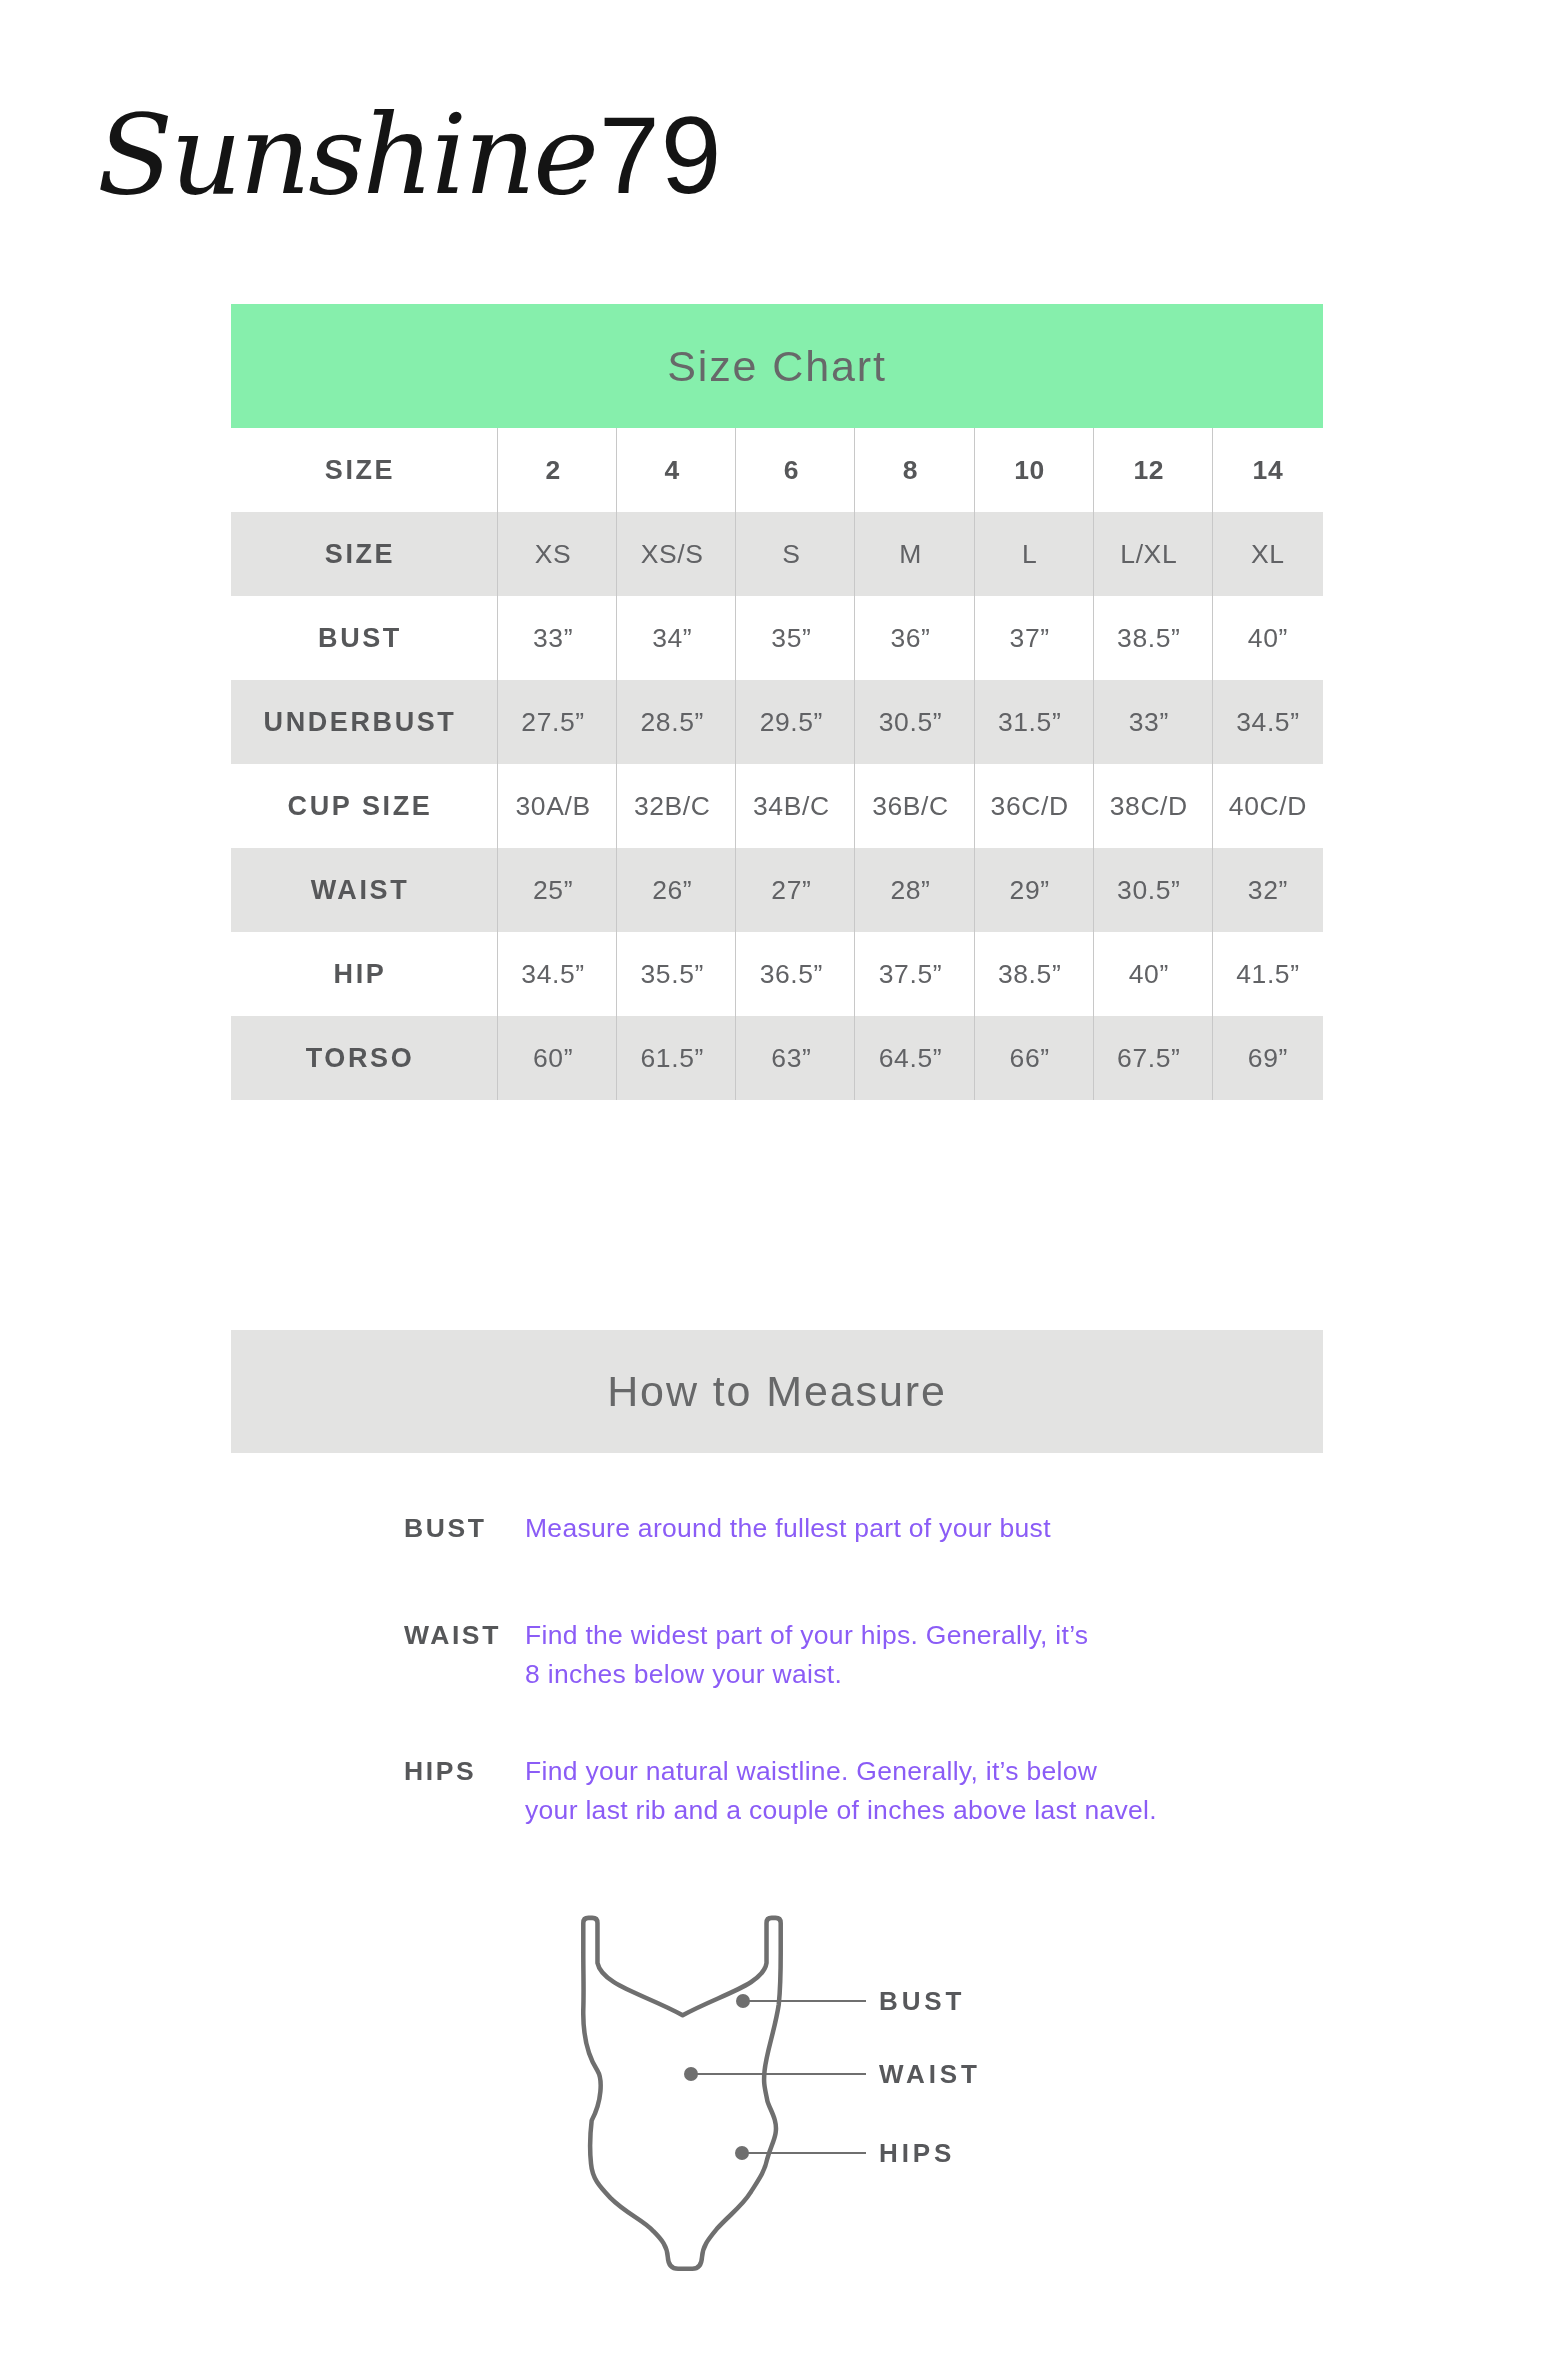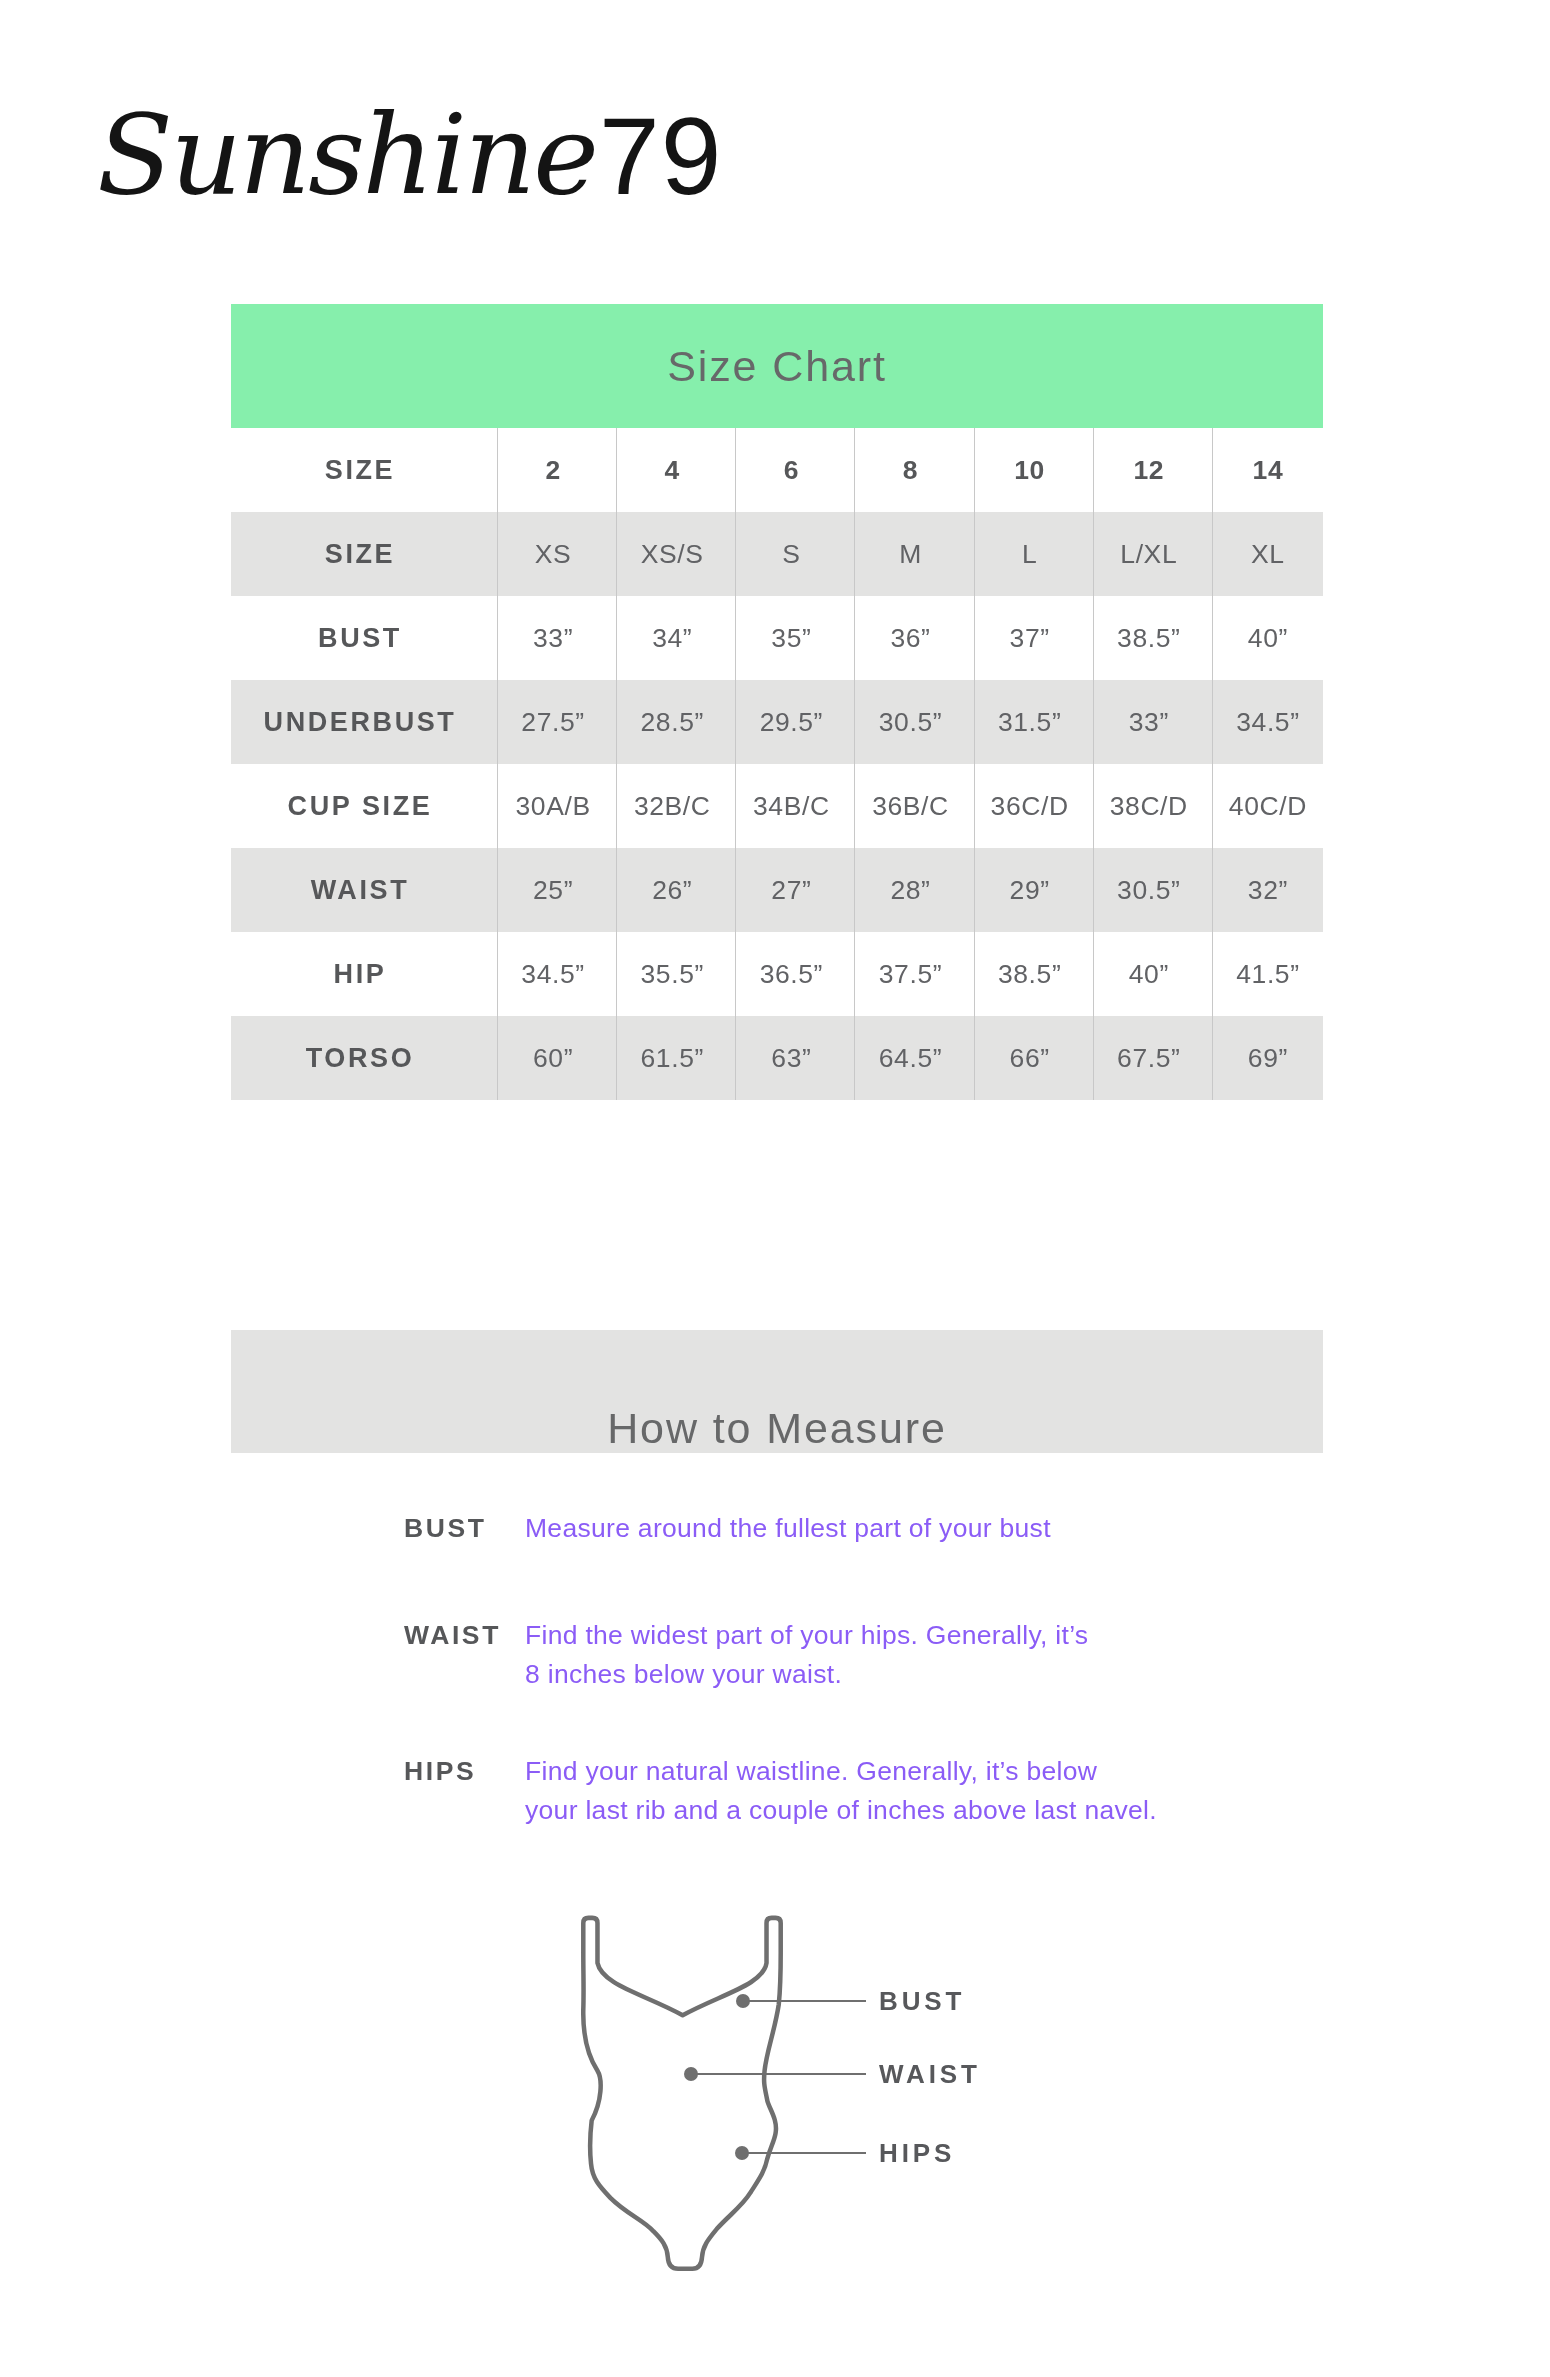--- a/index.html
+++ b/index.html
@@ -7,21 +7,21 @@
     width: 1551px; height: 2377px;
     position: relative;
     background: #ffffff;
     font-family: "Liberation Sans", sans-serif;
     overflow: hidden;
   }
 
   
   .logo {
     position: absolute; left: 97px; top: 90px;
-    display: flex; align-items: flex-end;
+    display: flex; align-items: center;
     color: #141414; white-space: nowrap;
   }
   .logo .script {
     font-family: "DejaVu Serif", serif;
     font-style: italic; font-weight: normal;
     font-size: 111px; letter-spacing: -2.6px;
   }
   .logo .digits {
     font-family: "Liberation Sans", sans-serif;
     font-size: 109px; font-weight: 400;
@@ -45,21 +45,21 @@
     flex: 0 0 258px; font-weight: bold; font-size: 27px;
     color: #565759; letter-spacing: 2.6px;
   }
   .cell + .cell { border-left: 1.3px solid #c8c8c8; }
   .trow.head .cell { font-weight: bold; color: #565759; }
 
   
   .measure-band {
     position: absolute; left: 231px; top: 1330px; width: 1092px; height: 123px;
     background: #e3e3e2;
-    display: flex; align-items: flex-end; justify-content: center;
+    display: flex; align-items: center; justify-content: center;
     font-size: 43px; color: #676869; letter-spacing: 1.9px;
   }
   .m-item { position: absolute; left: 0; width: 1551px; }
   .m-label {
     position: absolute; left: 404px; top: 0;
     font-weight: bold; font-size: 26.5px; color: #565759;
     letter-spacing: 2.6px; line-height: 39px;
   }
   .m-lines {
     position: absolute; left: 525px; top: 0;

